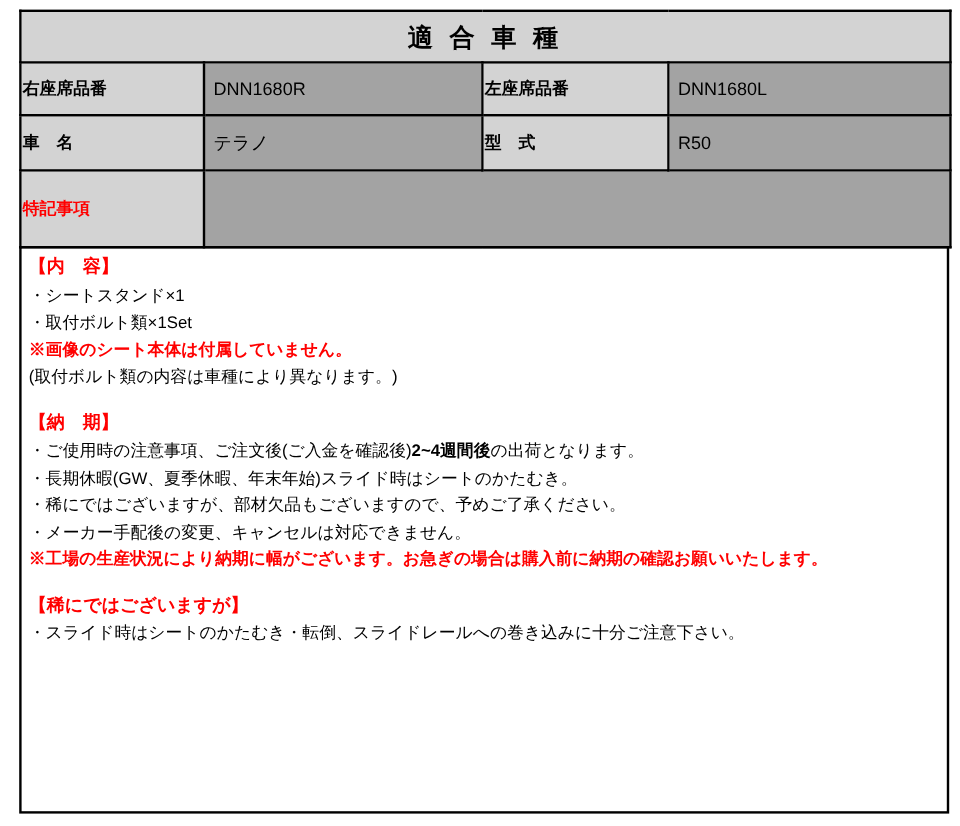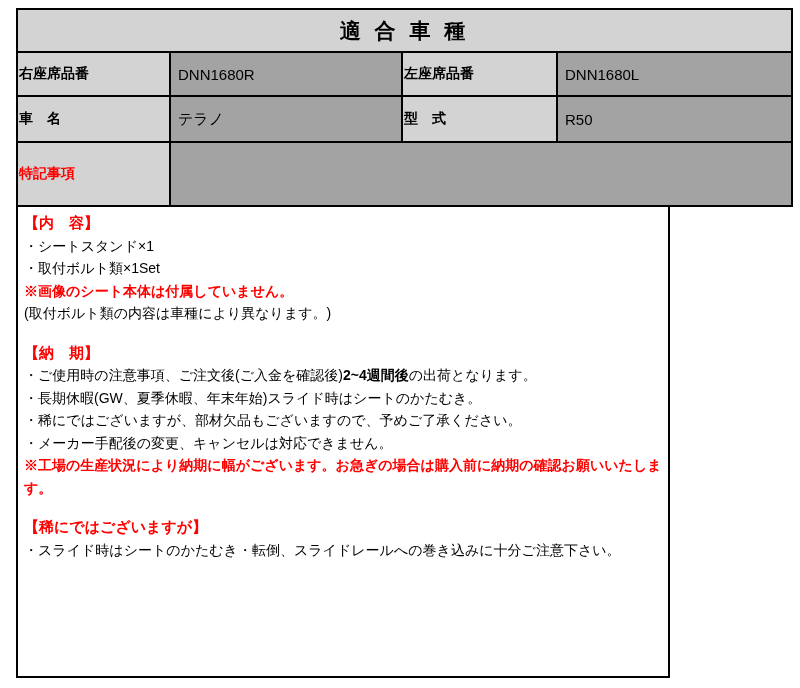--- a/index.html
+++ b/index.html
@@ -46,21 +46,21 @@
     background: #a3a3a3;
     text-align: left;
     vertical-align: middle;
     padding-left: 7px;
     font-size: 15px;
   }
 
   
   .content {
     box-sizing: border-box;
-    width: 654px;
+    width: 775px;
     height: 473px;
     margin-top: -2px;
     border: 2px solid var(--border, #000);
     padding: 5px 6px 12px 6px;
     font-size: 14px;
     line-height: 22.5px;
     overflow: hidden;
   }
   .section + .section { margin-top: 17px; }
   .heading {

